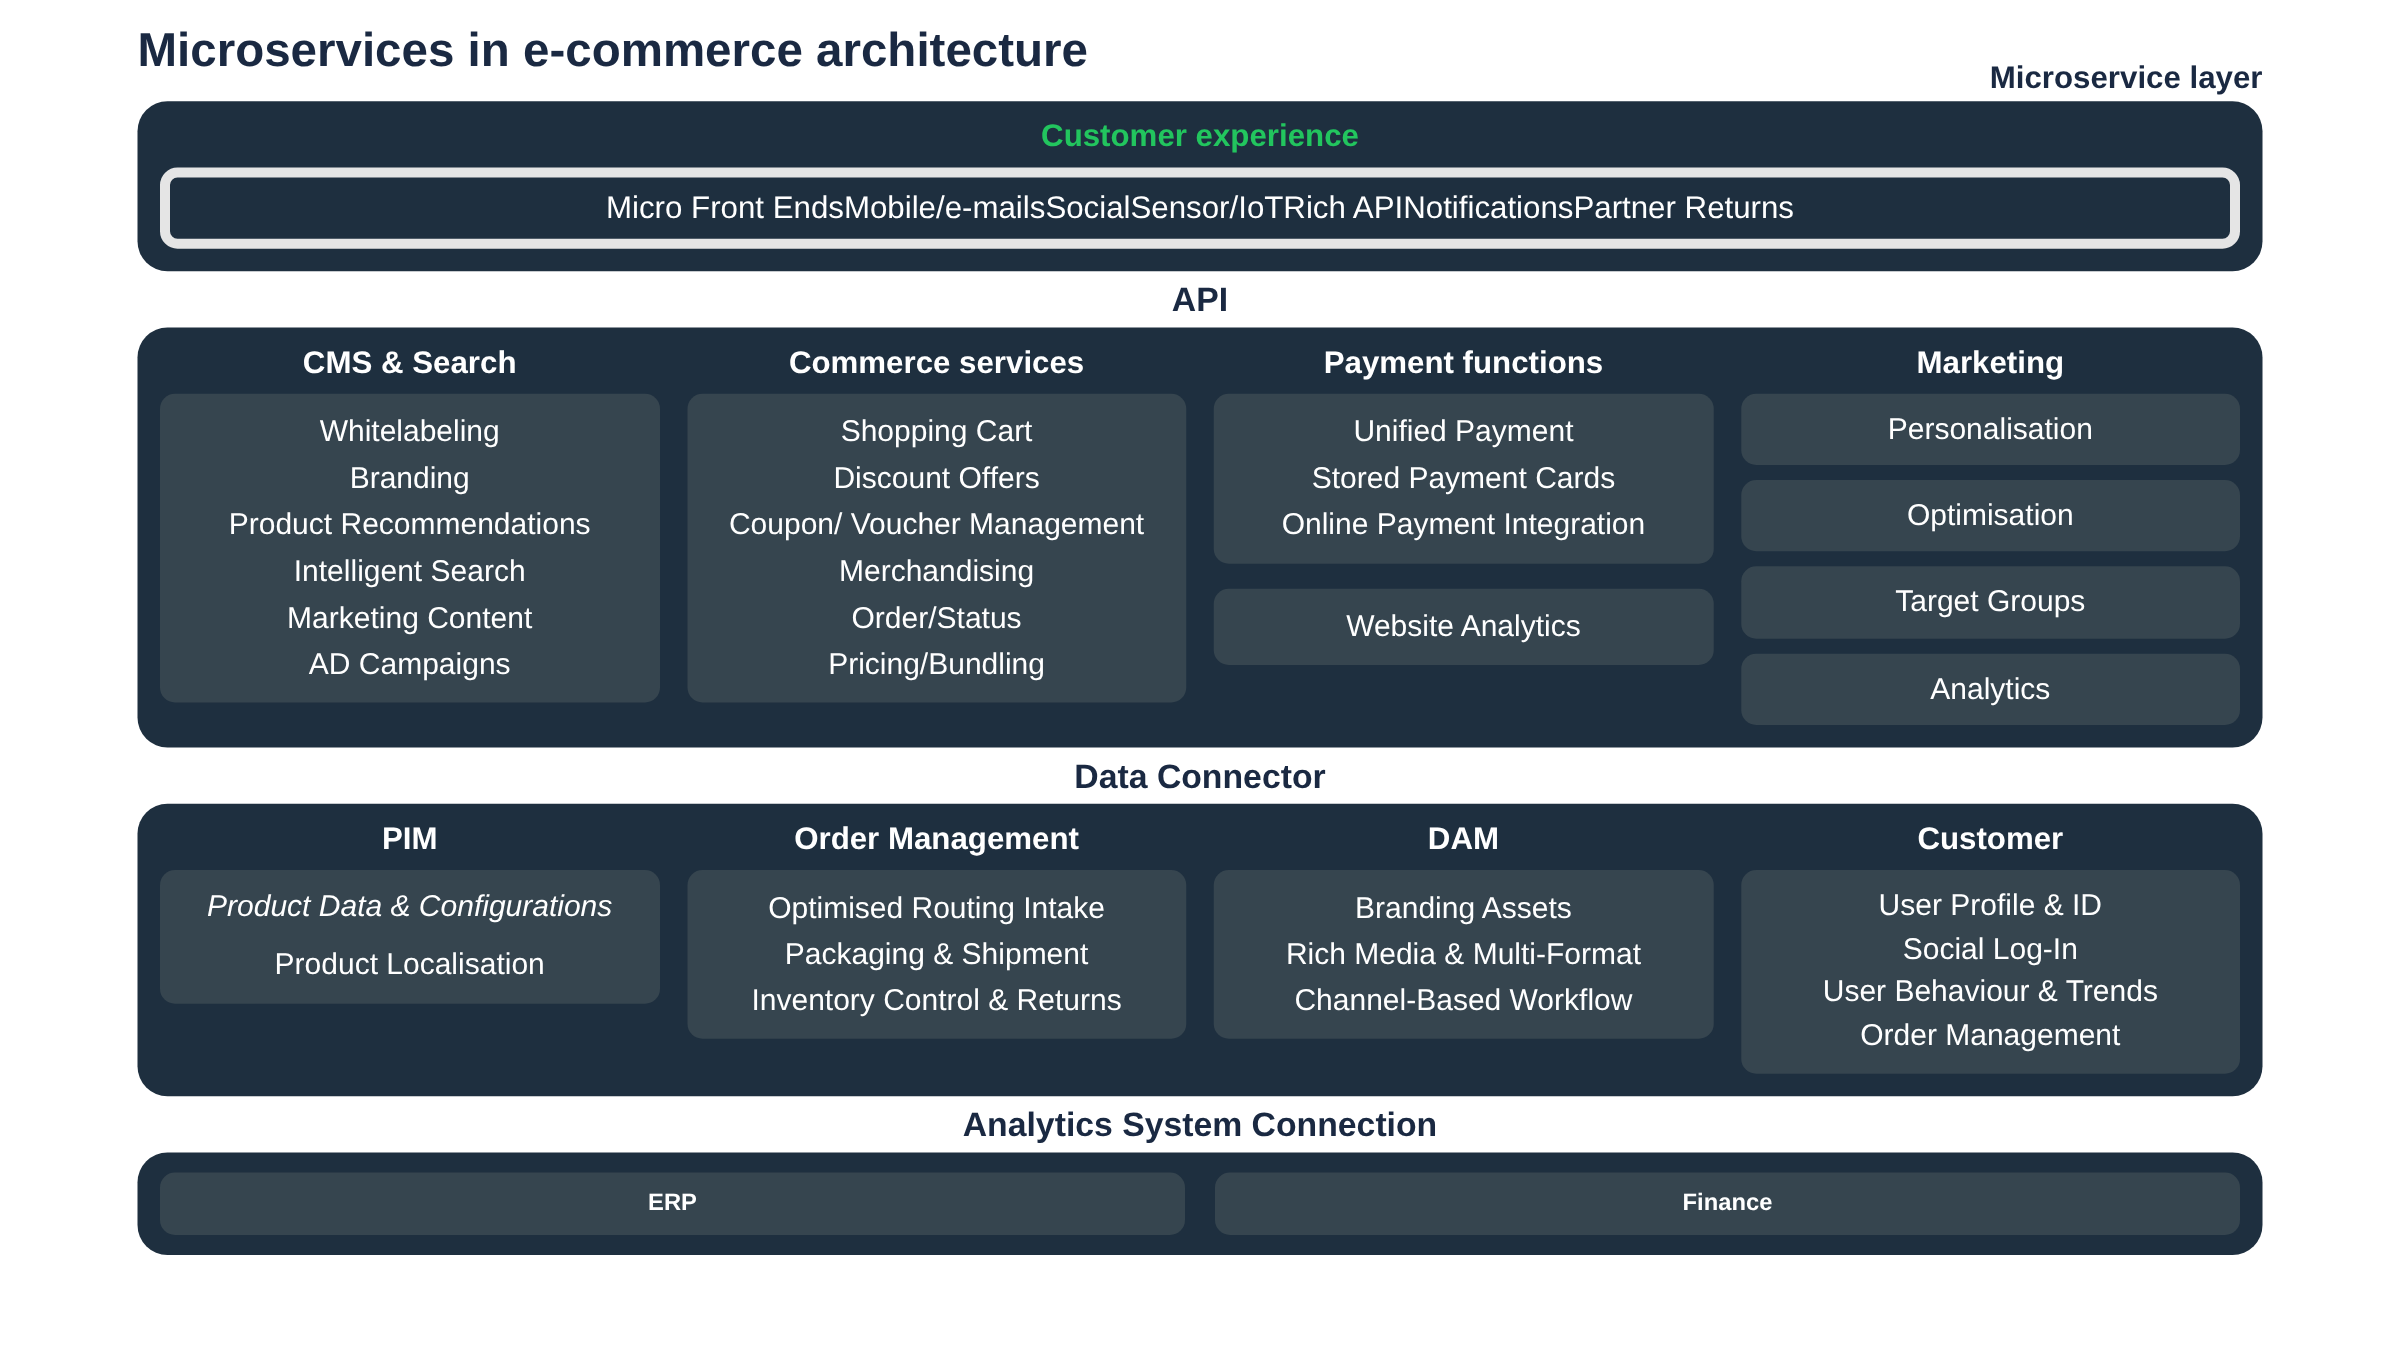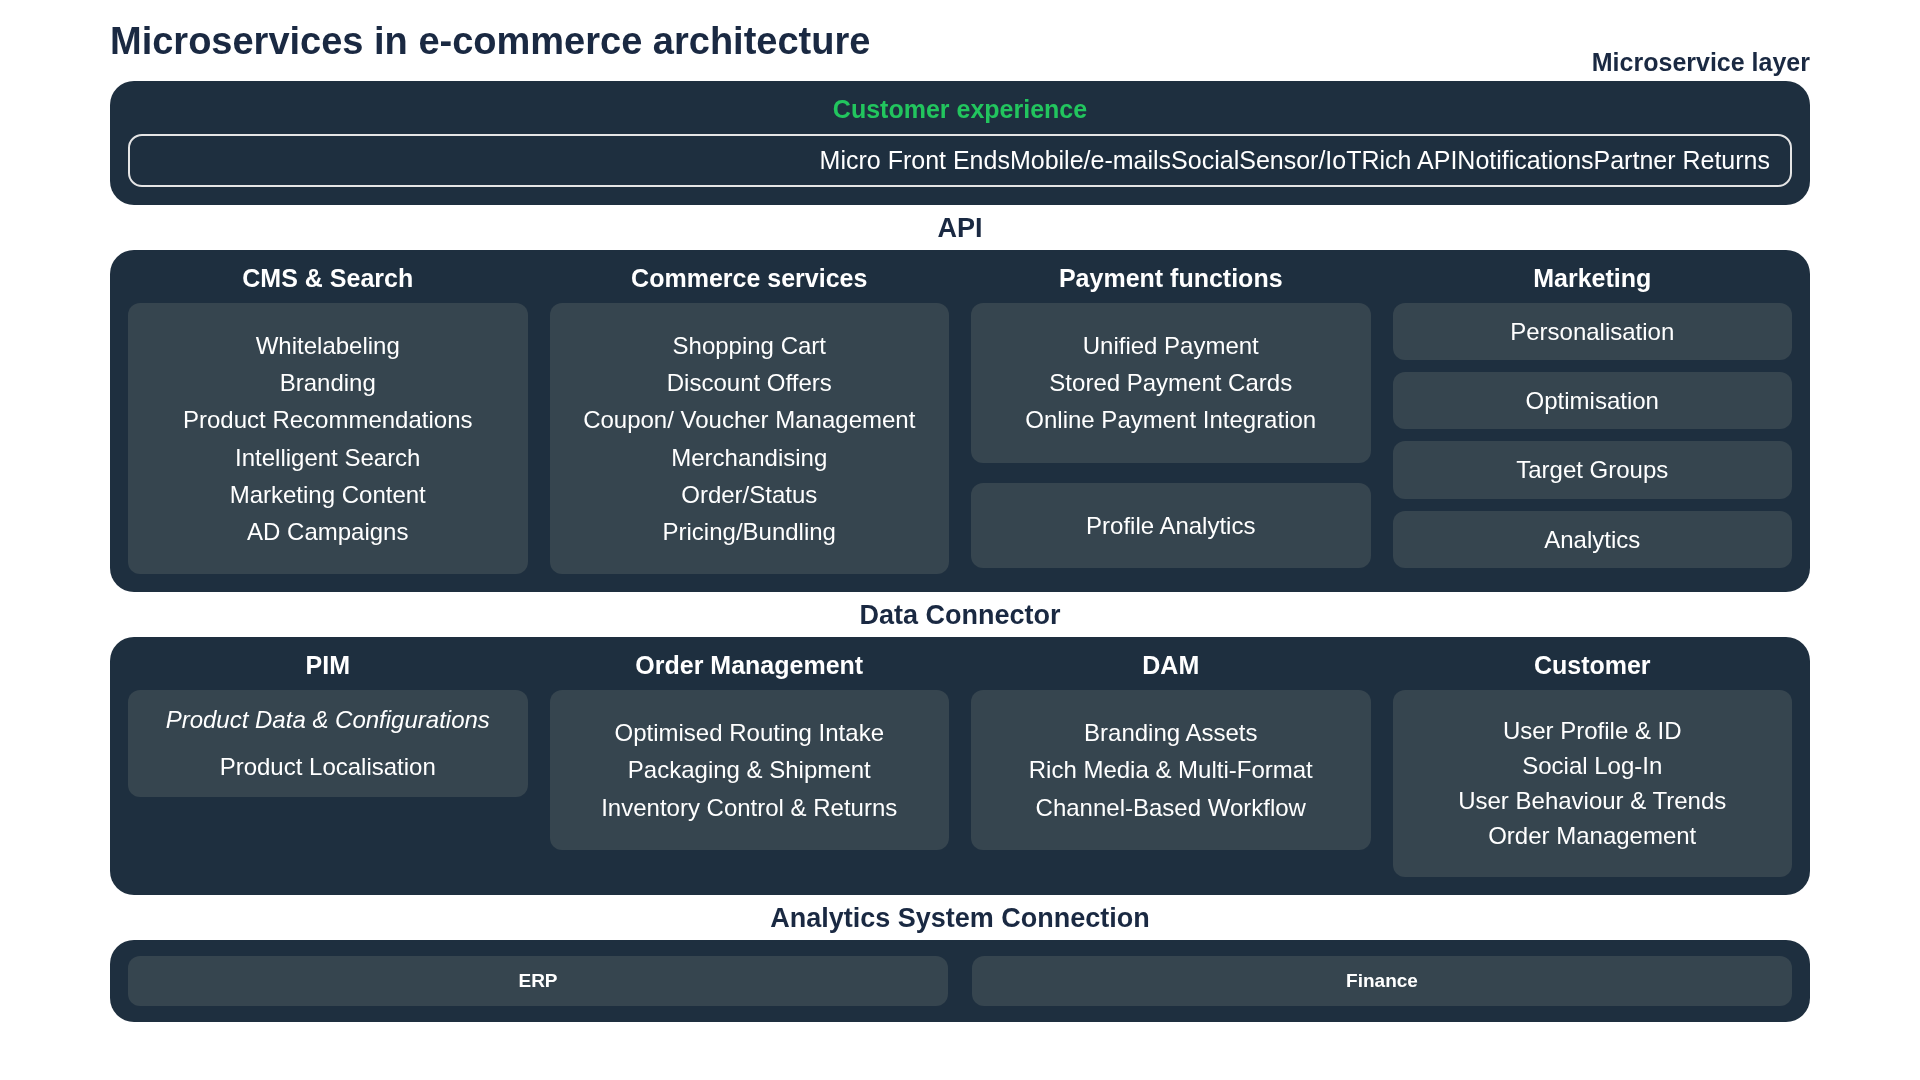--- a/index.html
+++ b/index.html
@@ -37,25 +37,25 @@
     margin-bottom: 8px;
   }
   .panel-title {
     text-align: center;
     color: #22c55e;
     font-size: 25px;
     font-weight: 700;
     margin-bottom: 10px;
   }
   .cx-row {
-    border: 2px solid #e5e5e5;
+    border: 8px solid #e5e5e5;
     border-radius: 14px;
     padding: 10px 20px;
     display: flex;
-    justify-content: flex-end;
+    justify-content: center;
     align-items: center;
   }
   .cx-item {
     color: #fff;
     font-size: 25px;
     font-weight: 500;
   }
   .section-label {
     text-align: center;
     font-size: 27px;
@@ -71,21 +71,21 @@
   .col-title {
     text-align: center;
     color: #fff;
     font-size: 25px;
     font-weight: 700;
     margin-bottom: 10px;
   }
   .card {
     background: #36454f;
     border-radius: 12px;
-    padding: 24px 8px;
+    padding: 12px 8px;
     text-align: center;
     color: #fff;
     font-size: 24px;
     line-height: 1.55;
     margin-bottom: 12px;
   }
   .card:last-child { margin-bottom: 0; }
   .card.single {
     padding: 10px 8px;
   }
@@ -151,21 +151,21 @@
       </div>
     </div>
     <div>
       <div class="col-title">Payment functions</div>
       <div class="card">
         <div>Unified Payment</div>
         <div>Stored Payment Cards</div>
         <div>Online Payment Integration</div>
       </div>
       <div class="card" style="margin-top:20px;">
-        <div>Profile Analytics</div>
+        <div>Website Analytics</div>
       </div>
     </div>
     <div>
       <div class="col-title">Marketing</div>
       <div class="card single">Personalisation</div>
       <div class="card single">Optimisation</div>
       <div class="card single">Target Groups</div>
       <div class="card single">Analytics</div>
     </div>
   </div>

